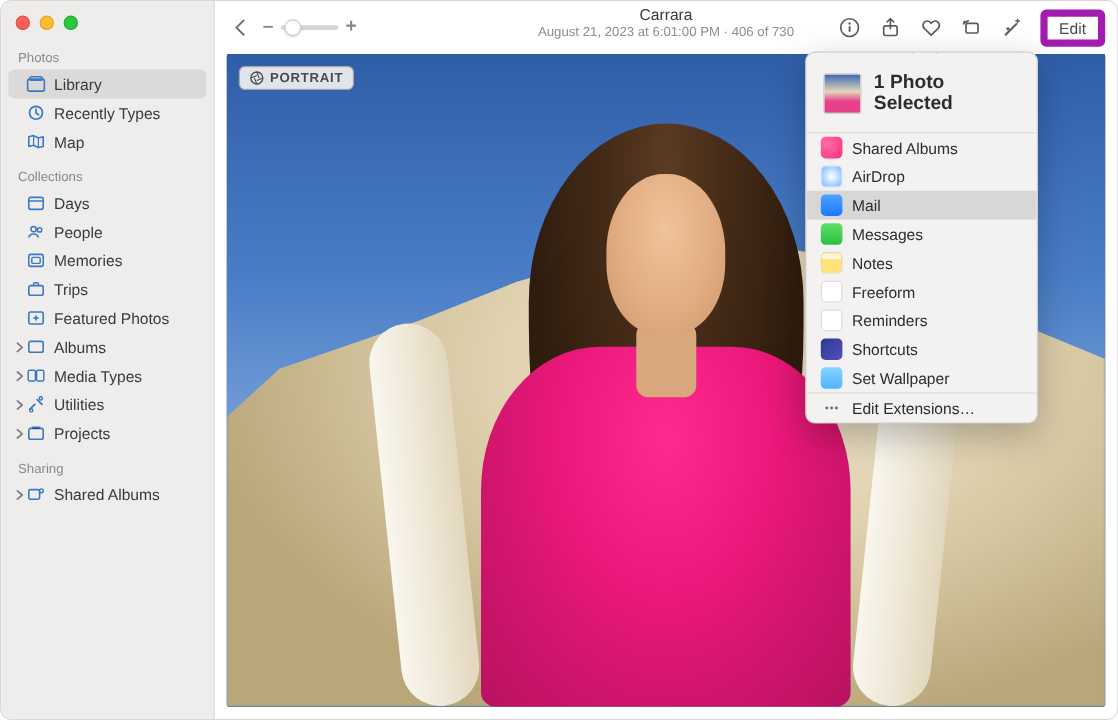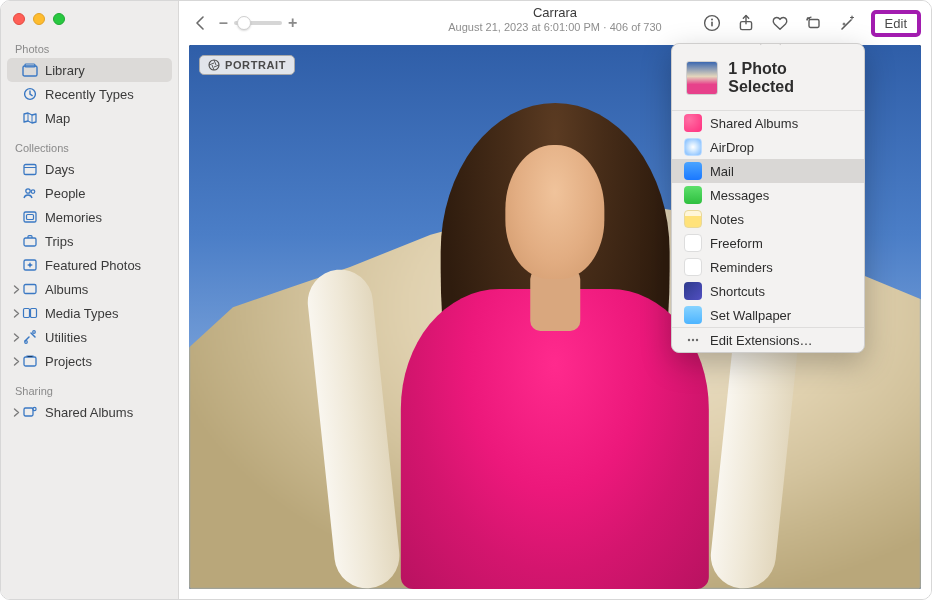--- a/index.html
+++ b/index.html
@@ -76,21 +76,21 @@
     text-align: center;
   }
   .tb-center .title { font-size: 13px; font-weight: 400; color: #3a3a3a; }
   .tb-center .subtitle { font-size: 11px; color: #8e8e8e; margin-top: 1px; }
 
   .tb-right {
     margin-left: auto; display: flex; align-items: center; gap: 12px; color: #5c5c5c;
   }
   .tb-icon { width: 22px; height: 22px; display: flex; align-items: center; justify-content: center; cursor: default; }
   .edit-btn {
-    font-size: 13px; color: #4a4a4a; padding: 2px 10px; border: 4px solid #a21caf; border-radius: 5px;
+    font-size: 13px; color: #4a4a4a; padding: 2px 10px; border: 6px solid #a21caf; border-radius: 5px;
     background: #fff;
   }
 
   
   .photo-area {
     flex: 1; margin: 0 10px 10px 10px; position: relative;
     background: #000; border-radius: 2px; overflow: hidden;
   }
   .photo-sky { position: absolute; inset: 0; background: linear-gradient(180deg, #2f5ea8 0%, #4b7ec7 35%, #6f9ad6 55%); }
   .photo-rock {

